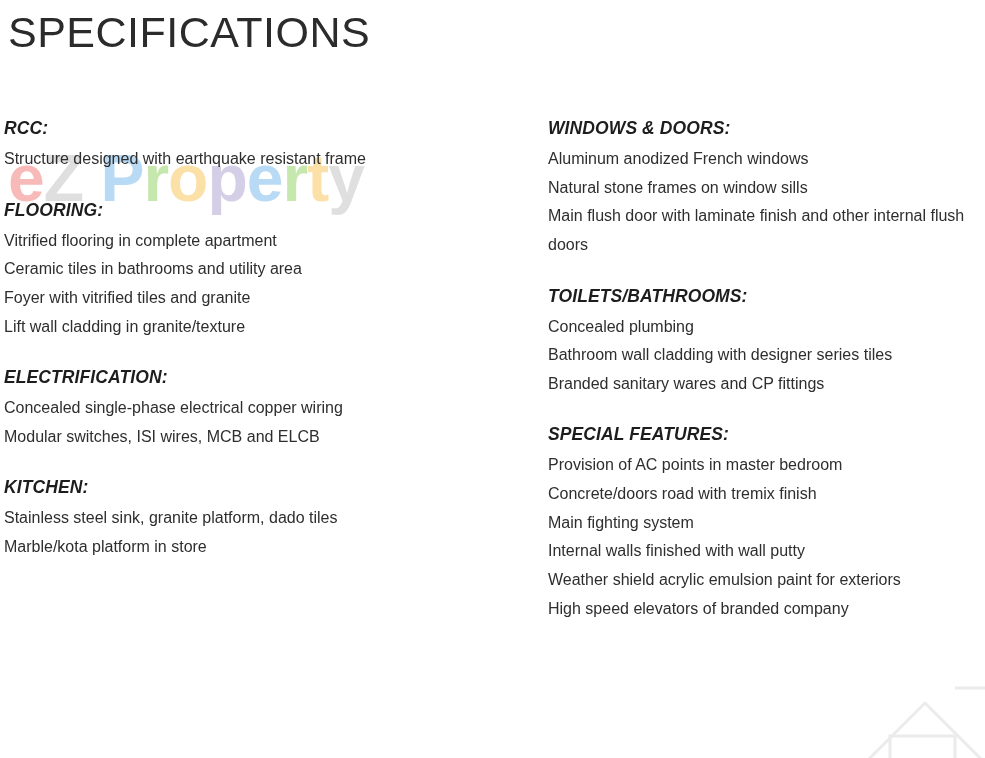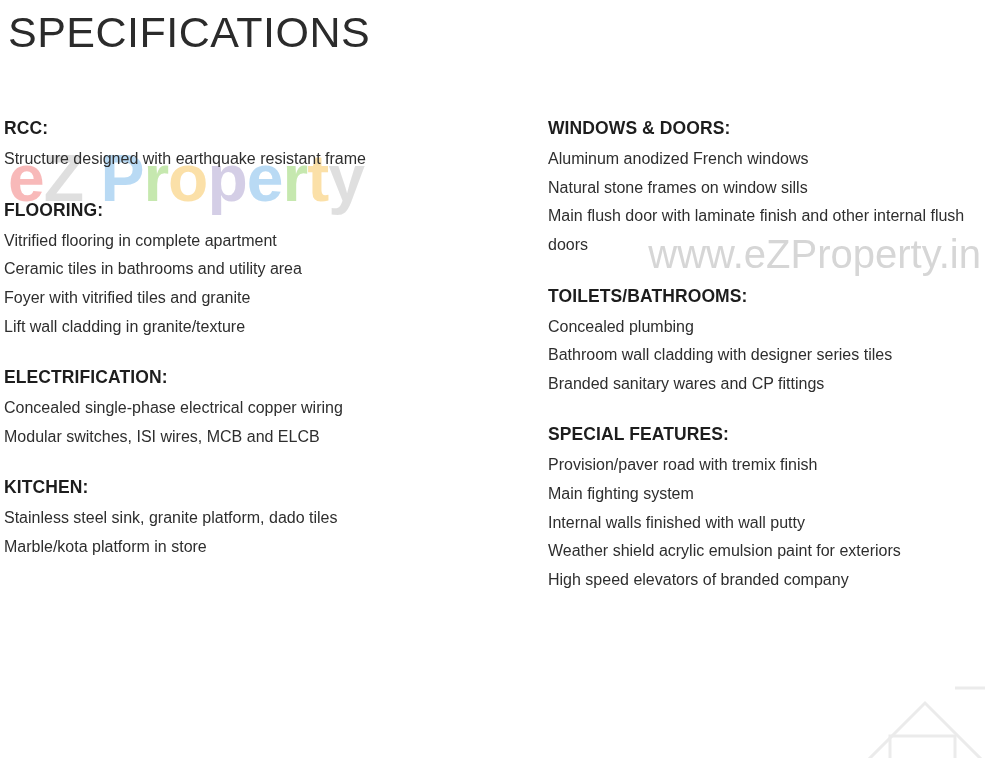--- a/index.html
+++ b/index.html
@@ -89,37 +89,37 @@
 
   .section { margin-bottom: 26px; }
   .section:last-child { margin-bottom: 2px; }
 
   .section-heading {
     font-size: 17.5px;
     font-weight: 700;
     color: #1d1d1d;
     margin: 0 0 6px 0;
     letter-spacing: 0.1px;
+    font-style: italic;
   }
   .section-item {
     font-size: 16px;
     font-weight: 400;
     color: #2e2e2e;
     line-height: 1.79;
     white-space: pre-line;
   }
 </style>
 </head>
 <body>
 
 <div class="watermark-layer">
   <div class="wm-ez">
     <span class="c1">e</span><span class="c6">Z</span> <span class="c3">P</span><span class="c4">r</span><span class="c2">o</span><span class="c5">p</span><span class="c3">e</span><span class="c4">r</span><span class="c2">t</span><span class="c6">y</span>
   </div>
-  <div class="wm-url">www.eZProperty.in</div>
   <svg class="wm-shape" viewBox="0 0 170 130">
     <path d="M10 125 L90 45 L165 120" fill="none" stroke="#d8d8d8" stroke-width="3"></path>
     <path d="M55 130 L55 78 L120 78 L120 130" fill="none" stroke="#d8d8d8" stroke-width="3"></path>
     <path d="M120 30 L160 30 L160 70" fill="none" stroke="#d8d8d8" stroke-width="3"></path>
   </svg>
 </div>
 
 <h1 class="page-title">SPECIFICATIONS</h1>
 
 <div class="columns">
@@ -164,21 +164,22 @@
 
     <div class="section">
       <div class="section-heading">TOILETS/BATHROOMS:</div>
       <div class="section-item">Concealed plumbing</div>
       <div class="section-item">Bathroom wall cladding with designer series tiles</div>
       <div class="section-item">Branded sanitary wares and CP fittings</div>
     </div>
 
     <div class="section">
       <div class="section-heading">SPECIAL FEATURES:</div>
-      <div class="section-item">Provision/paver road with tremix finish</div>
+      <div class="section-item">Provision of AC points in master bedroom</div>
+      <div class="section-item">Concrete/doors road with tremix finish</div>
       <div class="section-item">Main fighting system</div>
       <div class="section-item">Internal walls finished with wall putty</div>
       <div class="section-item">Weather shield acrylic emulsion paint for exteriors</div>
       <div class="section-item">High speed elevators of branded company</div>
     </div>
 
   </div>
 
 </div>
 

